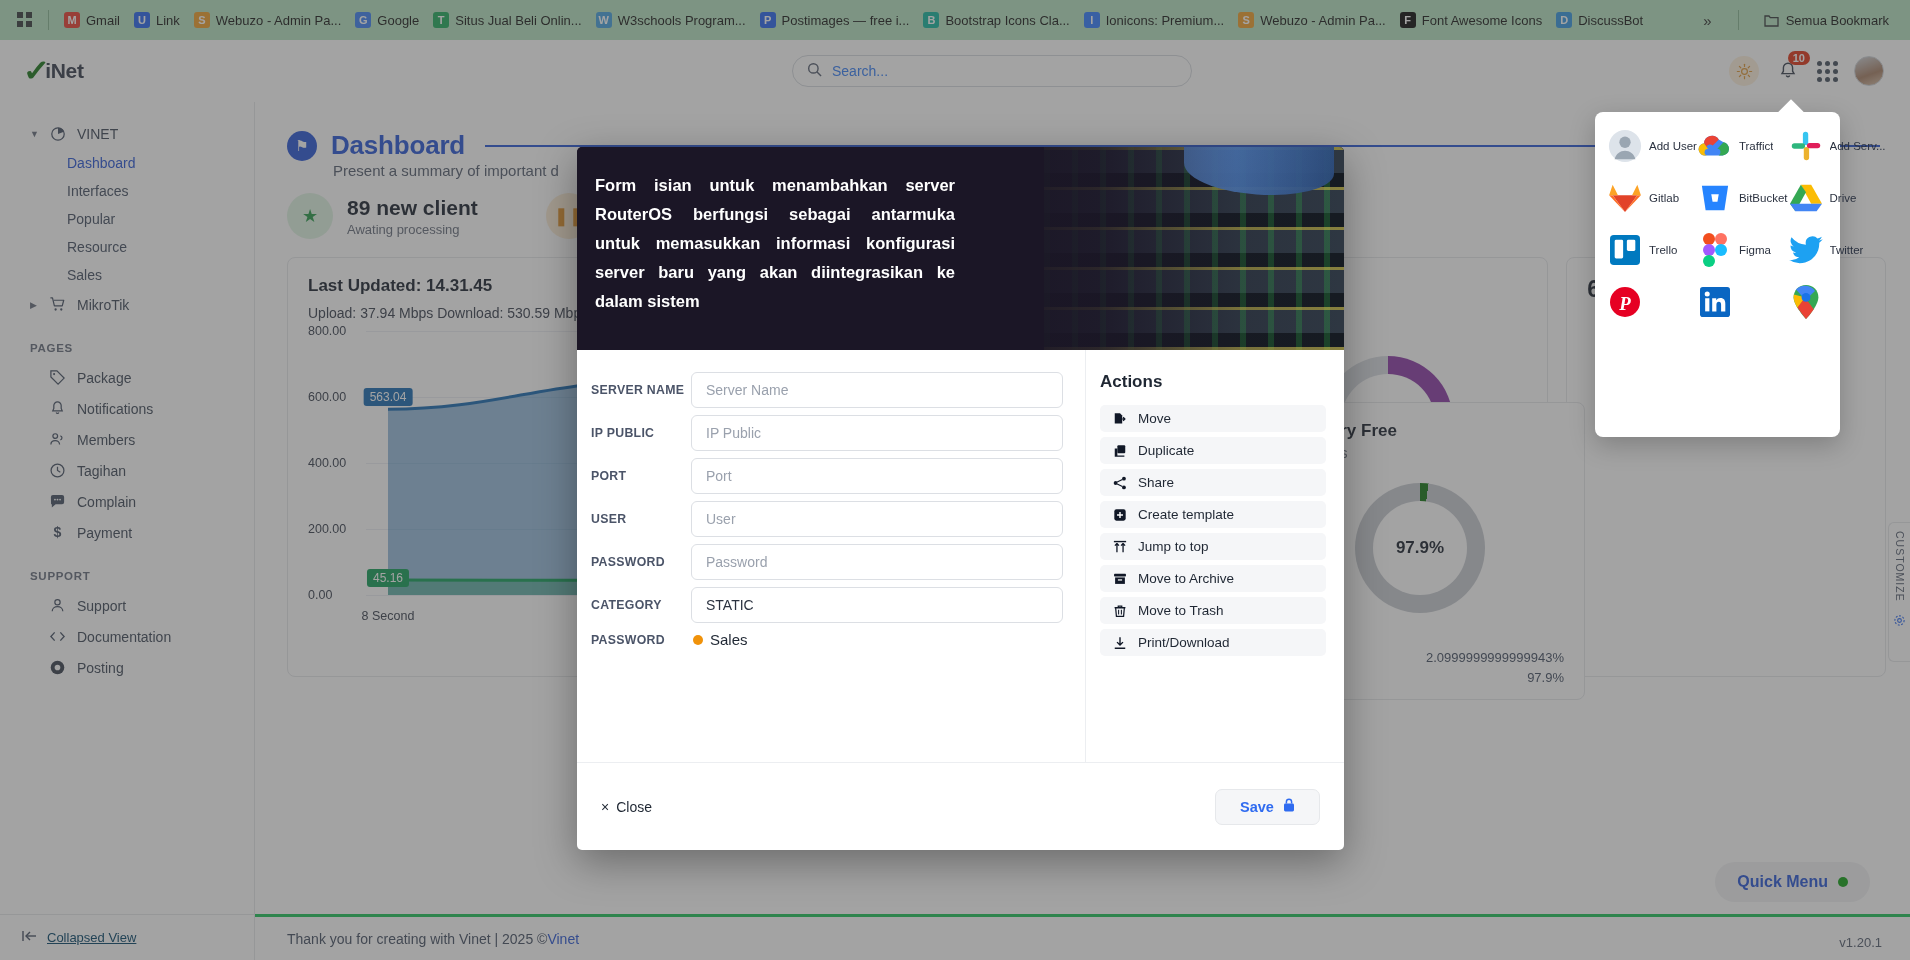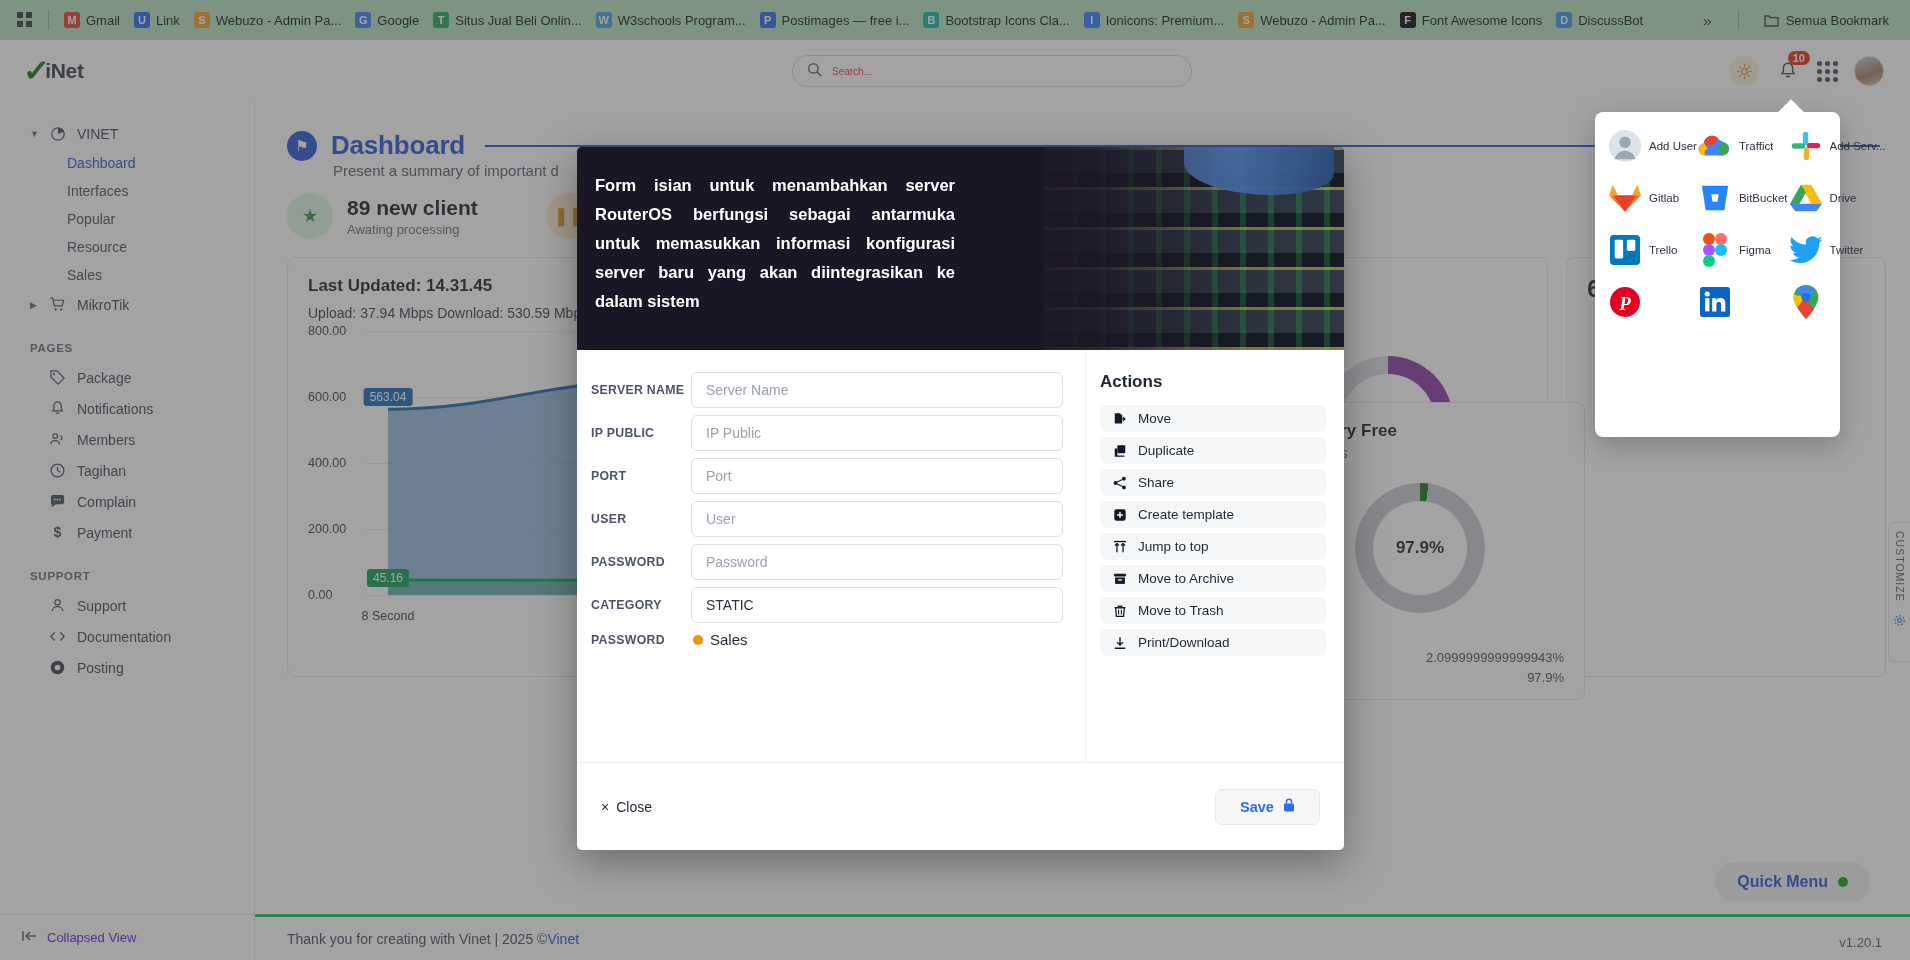--- a/index.html
+++ b/index.html
@@ -34,21 +34,21 @@
     background:#fff; display:flex; align-items:center;
   }
   .logo { width:255px; display:flex; align-items:center; padding-left:24px; }
   .logo-check { color:#1f7a1f; font-size:30px; line-height:1; font-weight:700; transform:scaleX(1.1); }
   .logo-text { font-size:21px; font-weight:600; color:#3b4252; margin-left:-4px; letter-spacing:-0.3px;}
   .searchwrap { flex:1; display:flex; justify-content:center; }
   .searchbox {
     width:400px; height:32px; border:1px solid #d7dbe0; border-radius:20px;
     display:flex; align-items:center; padding:0 14px; gap:10px; background:#fff;
   }
-  .search-ph { font-size:10px; color:#ef4444; }
+  .search-ph { font-size:14px; color:#3b82f6; }
   .topright { display:flex; align-items:center; gap:16px; padding-right:26px; }
   .sun-btn { width:30px;height:30px;border-radius:50%;background:#fdf0dd;display:flex;align-items:center;justify-content:center;}
   .bell-wrap { position:relative; width:26px;height:26px; display:flex;align-items:center;justify-content:center;}
   .badge {
     position:absolute; top:-7px; right:-9px; background:#e03a1e; color:#fff;
     font-size:11px; font-weight:700; border-radius:10px; padding:1px 5px; min-width:20px; text-align:center;
   }
   .grid-dots { display:grid; grid-template-columns:repeat(3,5px); grid-template-rows:repeat(3,5px); gap:3px; }
   .grid-dots i { width:5px;height:5px;border-radius:50%;background:#4b5563;display:block;}
   .avatar { width:30px;height:30px;border-radius:50%;background:linear-gradient(160deg,#cfd3d8,#a9836a 60%,#d9c3ad); border:1px solid #cfd3d8;}
@@ -61,21 +61,21 @@
   }
   .side-item { display:flex; align-items:center; gap:11px; padding:7px 0 7px 30px; cursor:default; }
   .side-item .ic { width:17px;height:17px; display:flex; align-items:center; justify-content:center; color:#4a5568;}
   .side-sub { padding:6px 0 6px 67px; font-size:14px; color:#4a5568;}
   .side-sub.active { color:#2f5bd7; }
   .caret { width:10px; font-size:9px; color:#6b7280; display:inline-block; margin-right:-2px;}
   .side-head { padding:22px 0 8px 30px; font-size:11.5px; font-weight:600; letter-spacing:0.7px; color:#6b7280;}
   .collapsed-bar {
     position:absolute; bottom:0; left:0; width:255px; height:46px;
     border-top:1px solid #e6e8eb; display:flex; align-items:center; gap:9px; padding-left:22px;
-    font-size:13px; color:#6d28d9;
+    font-size:13px; color:#0c4a6e;text-decoration:underline;
   }
 
   
   .main { position:absolute; top:62px; left:255px; width:1655px; height:858px; background:#fff; overflow:hidden;}
   .page-head { display:flex; align-items:center; gap:14px; padding:28px 0 0 32px; }
   .flag-ic { width:30px;height:30px;border-radius:50%;background:#2f5bd7;display:flex;align-items:center;justify-content:center;color:#fff;font-size:15px;}
   .page-title { font-size:26px; font-weight:700; color:#2f5bd7; letter-spacing:-0.2px;}
   .title-rule { flex:1; height:2px; background:#2f5bd7; margin-left:6px; margin-right:30px; }
   .page-sub { padding-left:78px; font-size:15px; color:#5a6374; margin-top:1px;}
 

